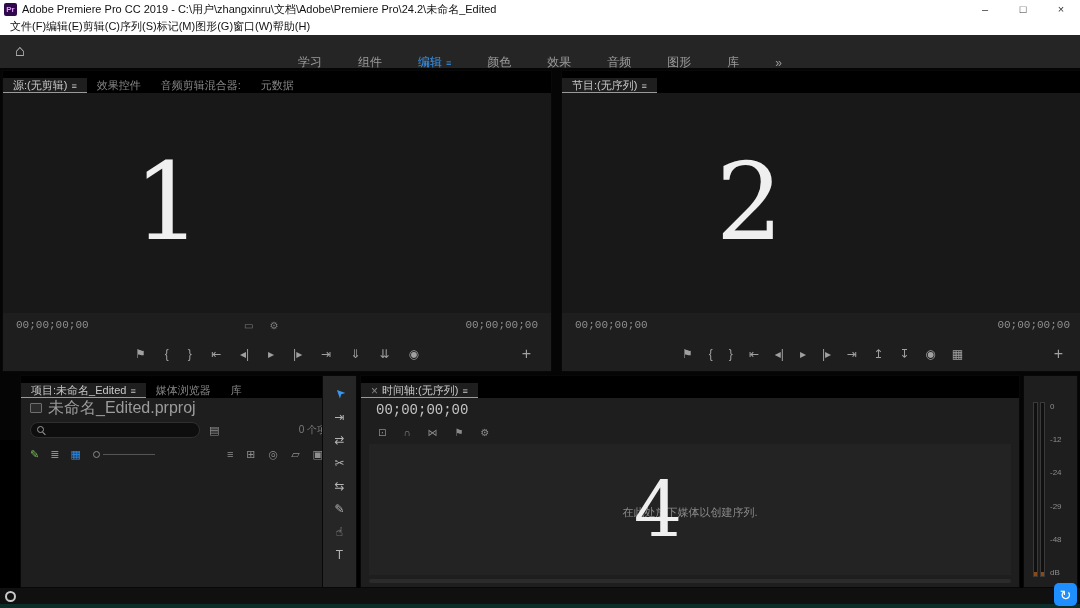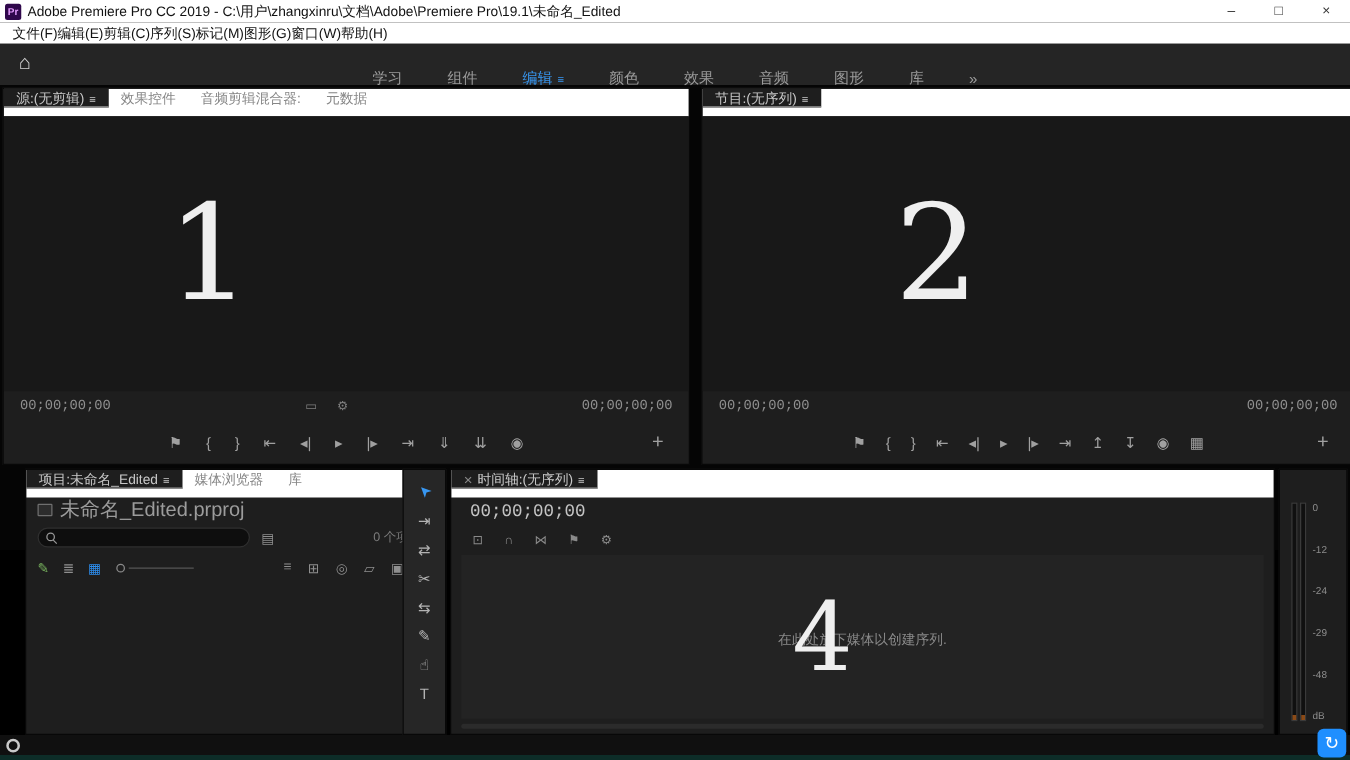--- a/index.html
+++ b/index.html
@@ -17,21 +17,21 @@
 
   
   .wsbar{position:absolute;left:0;top:35px;width:100%;height:33px;background:#252525}
   .home{position:absolute;left:15px;top:7px;font-size:16px;color:#d3d3d3}
   .wstabs{position:absolute;left:50%;top:11px;transform:translateX(-50%);height:100%;display:flex;align-items:center;gap:36px;font-size:12px;color:#9b9b9b;white-space:nowrap}
   .wstabs .active{color:#3897f1}
   .tabmenu{font-size:9px;margin-left:4px;color:inherit}
 
   
   .panel{position:absolute;background:#1e1e1e;display:flex;flex-direction:column;border:1px solid #080808;overflow:hidden}
-  .ptabs{height:22px;min-height:22px;background:#ffffff;display:flex;align-items:flex-start;font-size:11px;color:#868686;white-space:nowrap}
+  .ptabs{height:22px;min-height:22px;background:#000000;display:flex;align-items:flex-end;font-size:11px;color:#868686;white-space:nowrap}
   .ptab{display:flex;align-items:center;padding:0 10px}
   .ptab.active{background:#1e1e1e;color:#c8c8c8;box-shadow:inset 0 -1px 0 #9a9a9a}
   .pushright{margin-left:auto;padding-right:8px}
 
   
   #source{left:2px;top:70px;width:550px;height:302px}
   #program{left:561px;top:70px;width:523px;height:302px}
   .video{flex:1;position:relative;background:#181818}
   .bignum{position:absolute;top:50%;transform:translate(-50%,-50%);font-family:"DejaVu Serif","Liberation Serif",serif;color:#efefef;line-height:1}
   .n1{left:30%;font-size:106px}
@@ -99,21 +99,21 @@
   .circleicon{position:absolute;left:5px;top:3px;width:11px;height:11px;border:2px solid #c9c9c9;border-radius:50%}
   .ccicon{position:absolute;right:3px;top:-5px;width:23px;height:23px;border-radius:5px;background:#1f8fff;color:#fff;display:flex;align-items:center;justify-content:center;font-size:14px;z-index:5}
 </style>
 </head>
 <body>
 
 <div id="root">
 
   <div class="titlebar">
     <div class="appicon">Pr</div>
-    <div class="titletext">Adobe Premiere Pro CC 2019 - C:\用户\zhangxinru\文档\Adobe\Premiere Pro\19.1\未命名_Edited</div>
+    <div class="titletext">Adobe Premiere Pro CC 2019 - C:\用户\zhangxinru\文档\Adobe\Premiere Pro\24.2\未命名_Edited</div>
     <div class="wincontrols">
         <span class="winbtn">–</span>
         <span class="winbtn">□</span>
         <span class="winbtn">×</span>
       </div>
   </div>
 
   <div class="menubar">
       <span>文件(F)</span>
       <span>编辑(E)</span>

